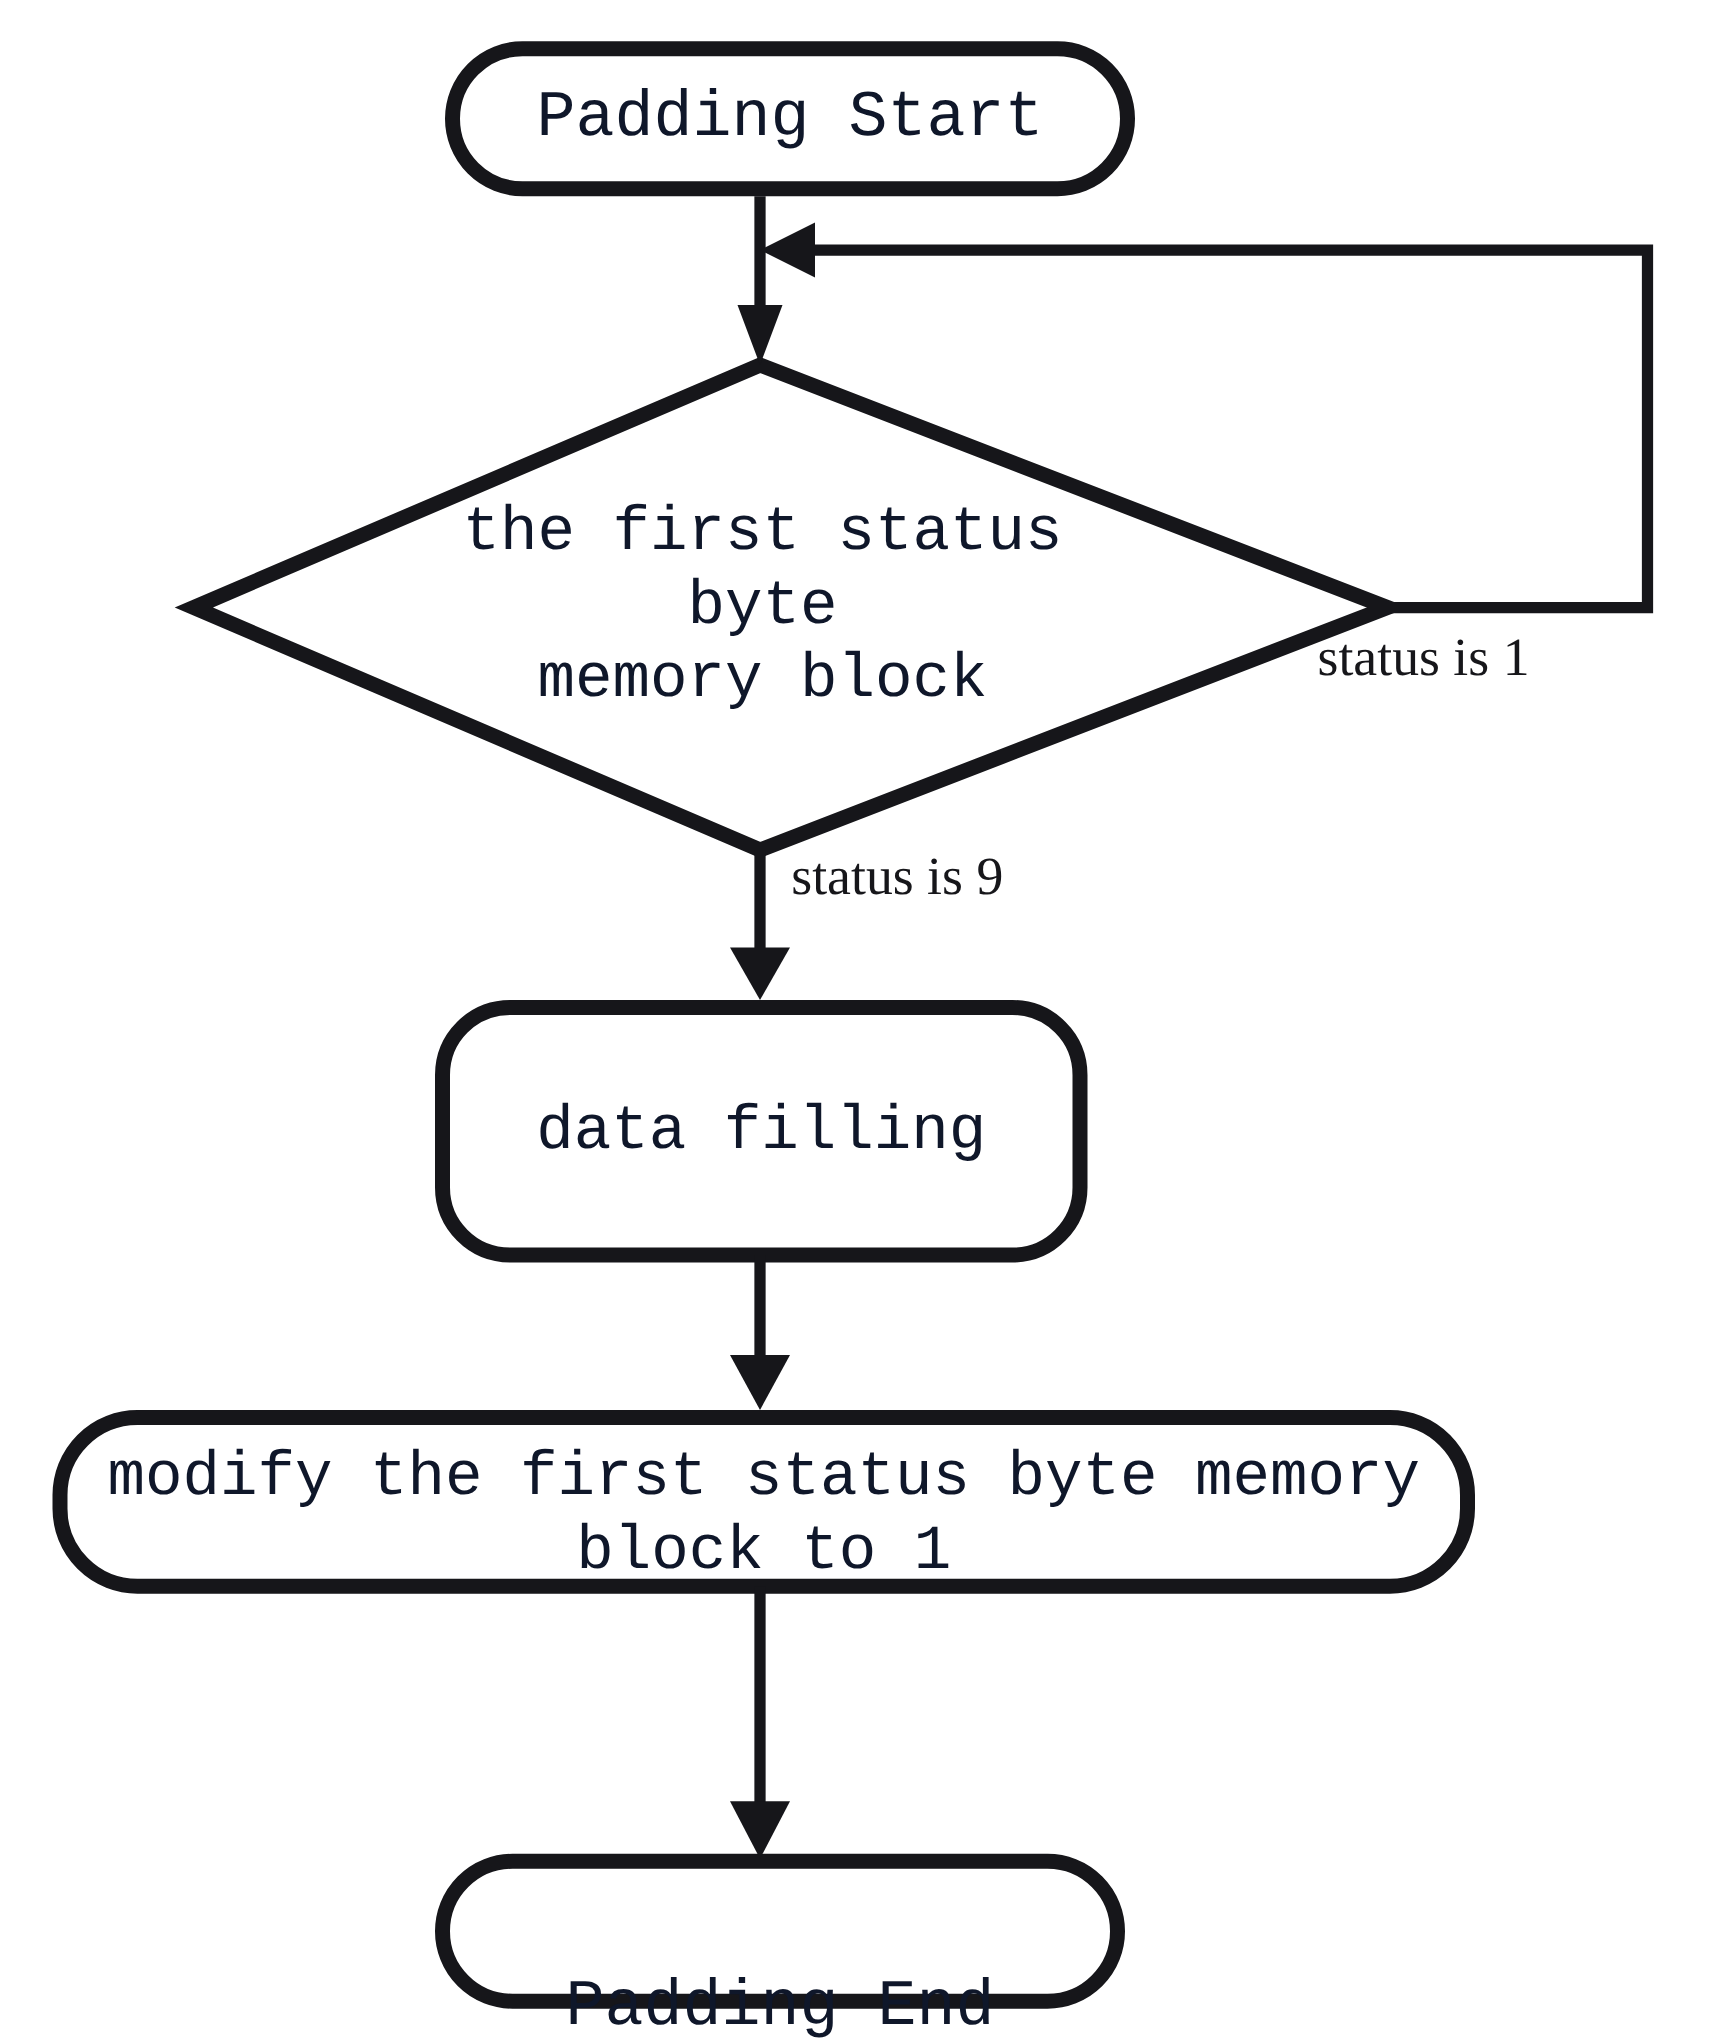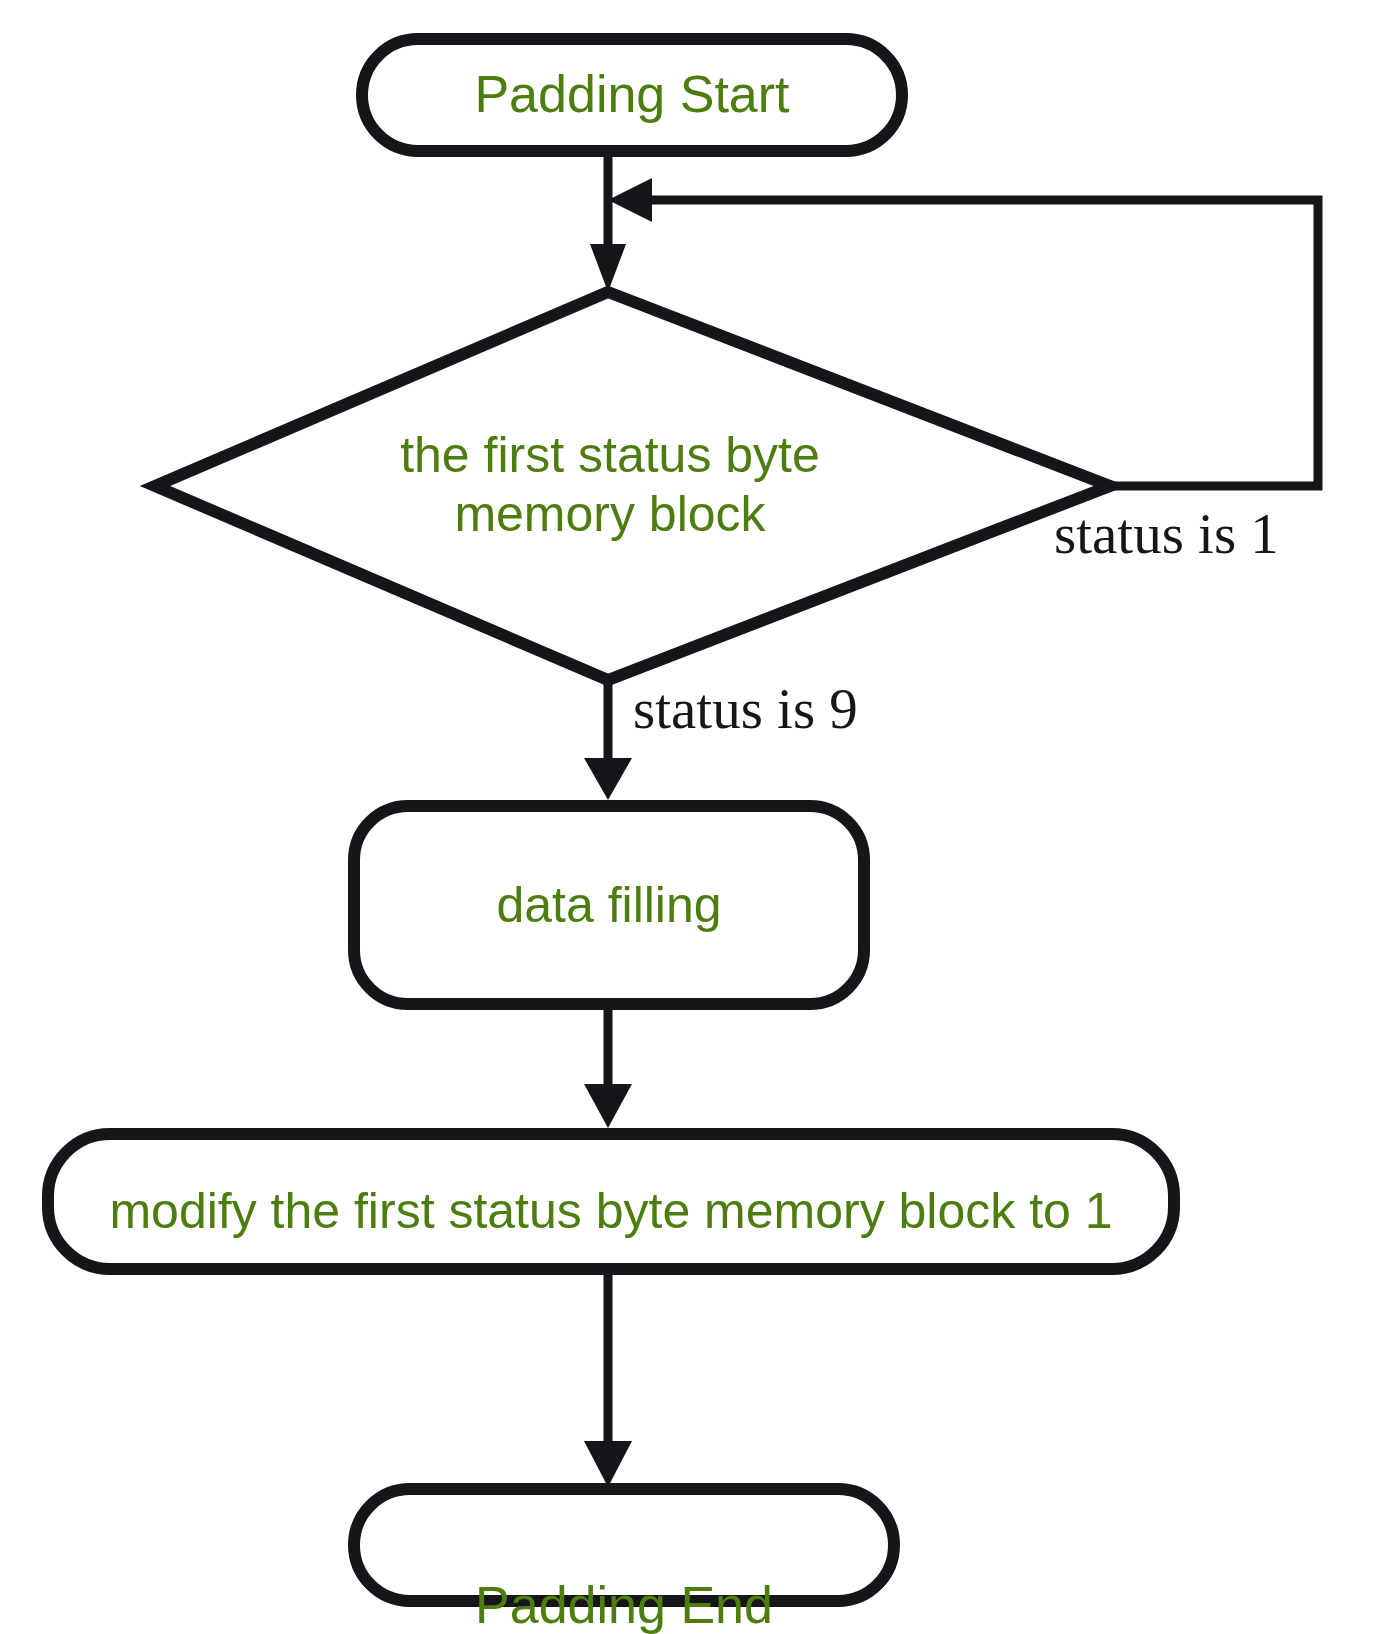--- a/index.html
+++ b/index.html
@@ -26,32 +26,32 @@
     left: 0;
     width: 1374px;
     height: 1634px;
   }
   .node-label {
     position: absolute;
     display: flex;
     align-items: center;
     justify-content: center;
     text-align: center;
-    color: #4d7c0f;
-    font-family: Liberation Sans, sans-serif;
+    color: #0f172a;
+    font-family: Liberation Mono, monospace;
     font-weight: 400;
     line-height: 1.18;
     white-space: pre-line;
     pointer-events: none;
   }
   .edge-label {
     position: absolute;
     color: #16161a;
     font-family: "Liberation Serif", "DejaVu Serif", serif;
-    font-size: 57px;
+    font-size: 43px;
     line-height: 1;
     white-space: nowrap;
   }
   
   #label-start      { left: 356px; top: 33px;   width: 552px; height: 124px; font-size: 52px; }
   #label-decision   { left: 300px; top: 400px;  width: 620px; height: 170px; font-size: 50px; }
   #label-datafill   { left: 348px; top: 800px;  width: 522px; height: 210px; font-size: 50px; }
   #label-modify     { left: 42px;  top: 1128px; width: 1138px; height: 167px; font-size: 50px; }
   #label-end        { left: 348px; top: 1483px; width: 552px; height: 150px; font-size: 52px; margin-top: 48px; }
 

